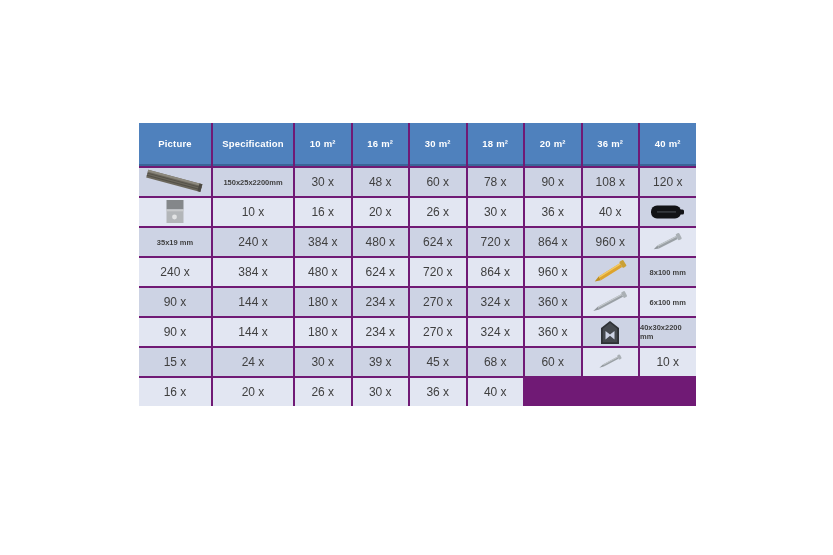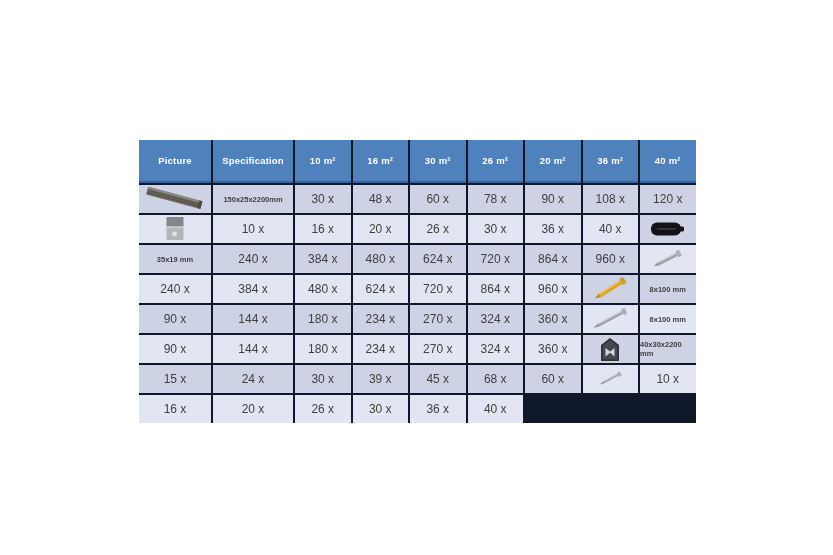--- a/index.html
+++ b/index.html
@@ -8,26 +8,26 @@
     background: #ffffff;
     width: 833px;
     height: 555px;
     font-family: "Liberation Sans", sans-serif;
     position: relative;
     overflow: hidden;
   }
   .table {
     position: absolute;
     left: 139px;
-    top: 140px;
+    top: 123px;
     display: grid;
     grid-template-columns: 72px 80px repeat(7, 55.5px);
     grid-template-rows: 43px repeat(8, 28px);
     gap: 2px;
-    background: #0f172a;
+    background: #701a75;
   }
   .cell {
     display: flex;
     align-items: center;
     justify-content: center;
     box-sizing: border-box;
     overflow: hidden;
   }
   .th {
     background: var(--header-bg, #4f81bd);
@@ -46,21 +46,21 @@
 </head>
 <body>
 
 <div class="table">
 
   <div class="cell th">Picture</div>
   <div class="cell th">Specification</div>
   <div class="cell th">10 m²</div>
   <div class="cell th">16 m²</div>
   <div class="cell th">30 m²</div>
-  <div class="cell th">26 m²</div>
+  <div class="cell th">18 m²</div>
   <div class="cell th">20 m²</div>
   <div class="cell th">36 m²</div>
   <div class="cell th">40 m²</div>
 
   <div class="cell pic band-d">
     <svg width="66" height="28" viewBox="0 0 66 28">
       <g transform="rotate(15 33 14)">
         <rect x="4" y="9" width="56" height="8" fill="#6b675c"></rect>
         <rect x="4" y="9" width="56" height="2.2" fill="#8d897e"></rect>
         <rect x="4" y="12.2" width="56" height="0.9" fill="#524f46"></rect>

